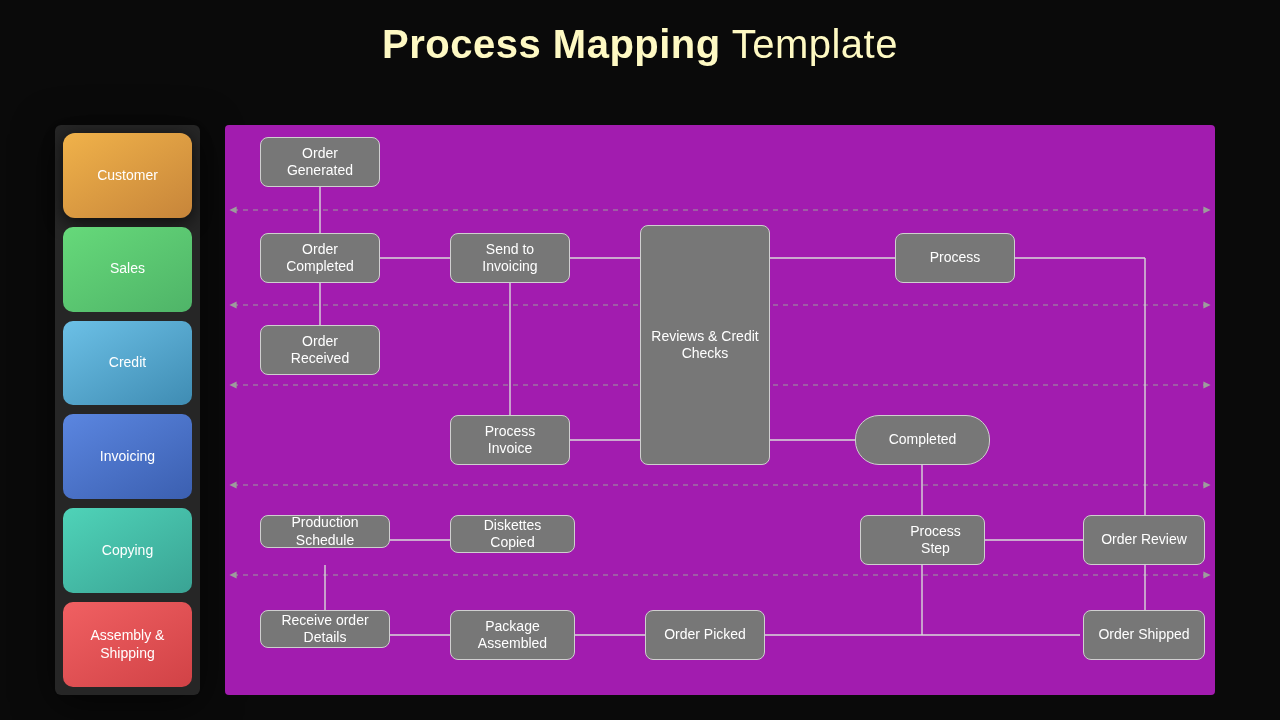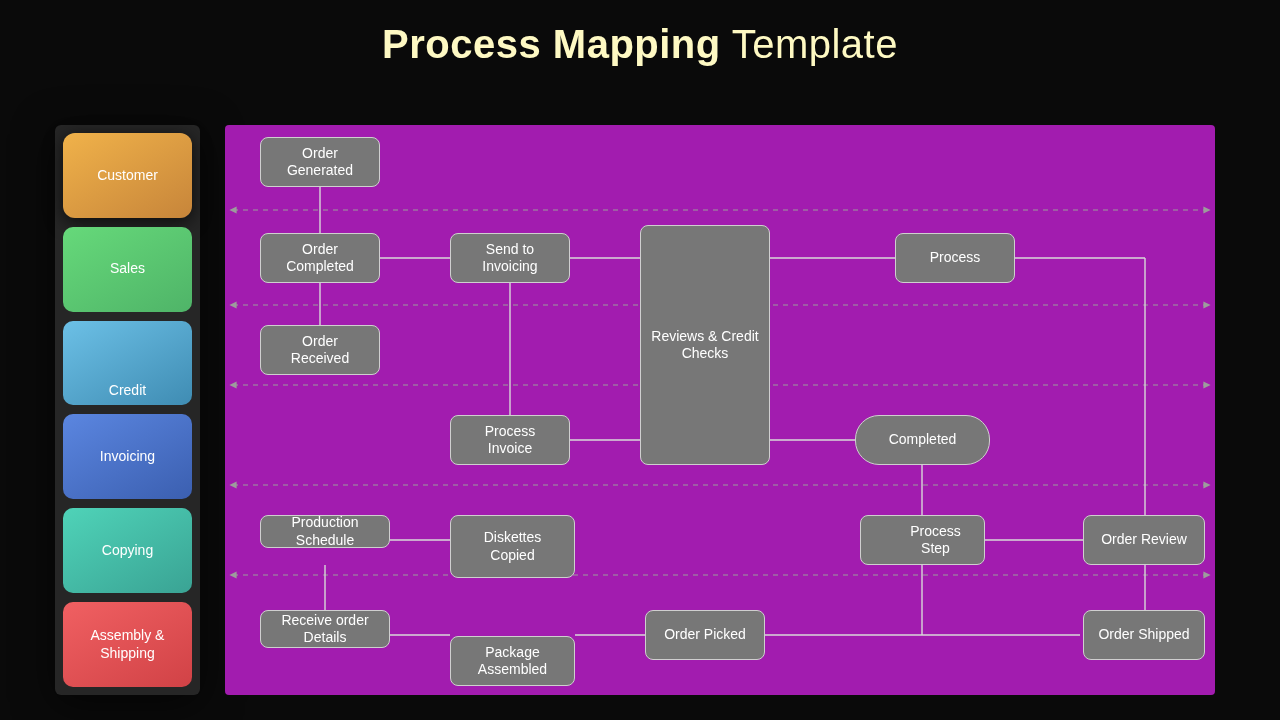--- a/index.html
+++ b/index.html
@@ -15,21 +15,21 @@
     display: flex; flex-direction: column; gap: 9px;
     box-shadow: 0 8px 40px rgba(0,0,0,.6);
   }
   .lane-label {
     flex: 1; border-radius: 10px; display: flex; align-items: center; justify-content: center;
     text-align: center; color: #fff; font-size: 14px; font-weight: 400; padding: 6px;
     line-height: 1.25;
   }
   .lane-0 { background: linear-gradient(150deg,#f0b24a,#c7853a); box-shadow: 0 4px 18px rgba(0,0,0,.7); border-radius: 12px; }
   .lane-1 { background: linear-gradient(150deg,#66d97a,#4fb468); }
-  .lane-2 { background: linear-gradient(150deg,#6cc0e6,#3f8cb3); align-items: flex-end; }
+  .lane-2 { background: linear-gradient(150deg,#6cc0e6,#3f8cb3); }
   .lane-3 { background: linear-gradient(150deg,#5b86e0,#3b5fb0); }
   .lane-4 { background: linear-gradient(150deg,#4fd3b8,#3aa394); }
   .lane-5 { background: linear-gradient(150deg,#f06062,#d14246); }
 
   .canvas {
     position: absolute; left: 225px; top: 125px; width: 990px; height: 570px;
     background: #a21caf; border-radius: 4px;
   }
 
   .arrows { position: absolute; inset: 0; pointer-events: none; }
@@ -155,34 +155,34 @@
     <div class="node" style="left:225px; top:290px; width:120px; height:50px;">
       <span>Process Invoice</span>
     </div>
     <div class="node" style="left:630px; top:290px; width:135px; height:50px;border-radius:24px;">
       <span>Completed</span>
     </div>
 
     <div class="node" style="left:35px; top:390px; width:130px; height:33px;">
       <span>Production Schedule</span>
     </div>
-    <div class="node" style="left:225px; top:390px; width:125px; height:63px;">
+    <div class="node" style="left:225px; top:390px; width:125px; height:38px;">
       <span>Diskettes Copied</span>
     </div>
     <div class="node" style="left:635px; top:390px; width:125px; height:50px;padding-left:36px;">
       <span>Process Step</span>
     </div>
     <div class="node" style="left:858px; top:390px; width:122px; height:50px;">
       <span>Order Review</span>
     </div>
 
     <div class="node" style="left:35px; top:485px; width:130px; height:38px;">
       <span>Receive order Details</span>
     </div>
-    <div class="node" style="left:225px; top:485px; width:125px; height:50px;margin-top:26px;">
+    <div class="node" style="left:225px; top:485px; width:125px; height:50px;">
       <span>Package Assembled</span>
     </div>
     <div class="node" style="left:420px; top:485px; width:120px; height:50px;">
       <span>Order Picked</span>
     </div>
     <div class="node" style="left:858px; top:485px; width:122px; height:50px;">
       <span>Order Shipped</span>
     </div>
 
   </div>

